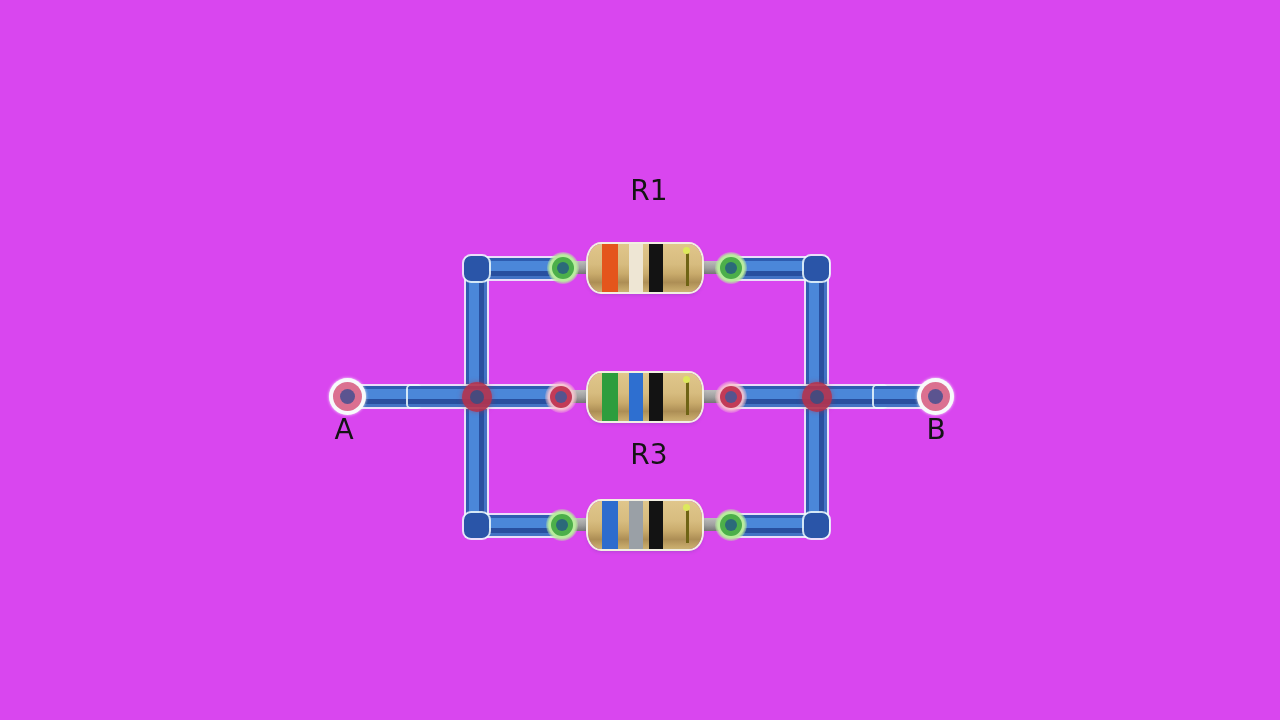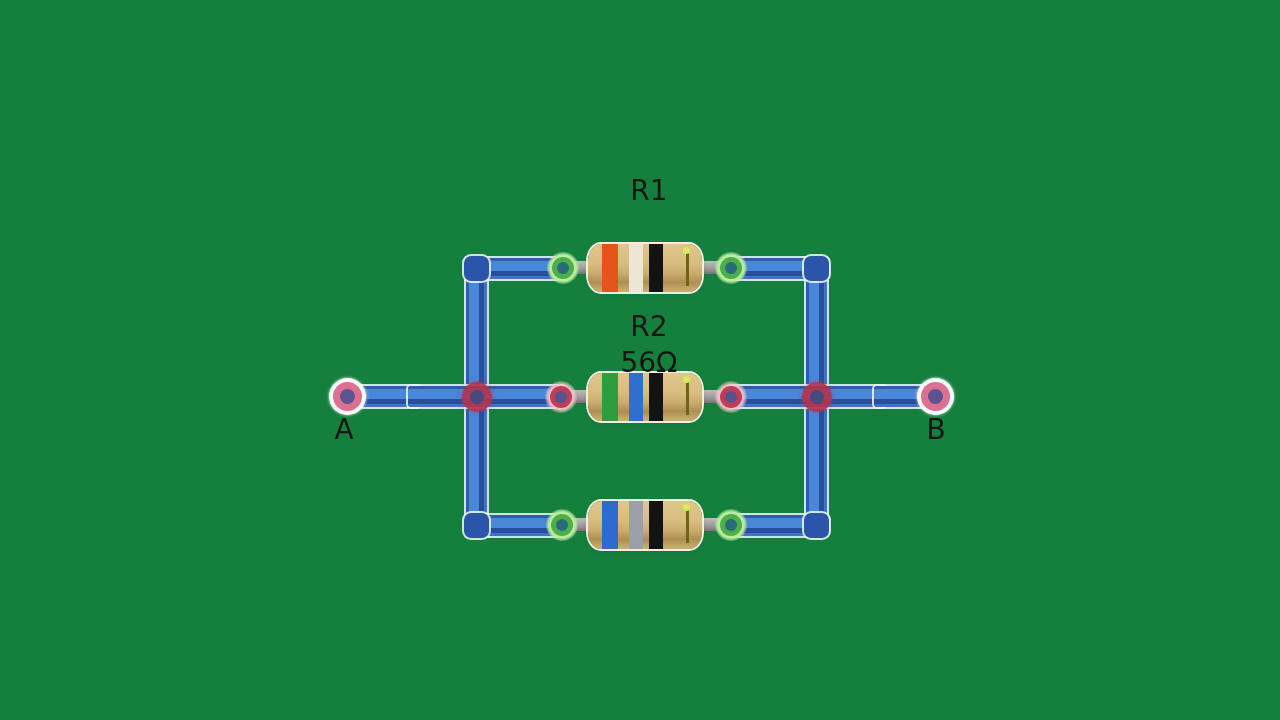--- a/index.html
+++ b/index.html
@@ -1,18 +1,18 @@
 <!DOCTYPE html>
 <html><head>
 <meta charset="utf-8">
 <style>
   html,body { margin:0; padding:0; }
   .stage {
     position:relative; width:1280px; height:720px;
-    background:#15803d; overflow:hidden;
+    background:#d946ef; overflow:hidden;
     font-family:"DejaVu Sans","Liberation Sans",sans-serif;
   }
   
   .wire { position:absolute; border-radius:3px;
           box-shadow:0 0 0 2px rgba(236,249,252,0.85); }
   .wire.h { height:21px;
     background:linear-gradient(to bottom,
       #2e5cb0 0px,#2e5cb0 3px,#4b87d9 3px,#4b87d9 13px,
       #284f9f 13px,#284f9f 18px,#4272c4 18px,#4272c4 21px); }
   .wire.v { width:21px;
@@ -97,35 +97,32 @@
 
   <div class="lead" style="left:558px; top:390px; width:36px"></div>
   <div class="lead" style="left:696px; top:390px; width:36px"></div>
   <div class="resistor-body" style="left:588px; top:373px">
     <div class="band b1" style="background: rgb(45, 157, 61);"></div>
     <div class="band b2" style="background: rgb(46, 111, 208);"></div>
     <div class="band b3" style="background: rgb(19, 19, 19);"></div>
     <div class="band b4" style="background: rgb(111, 100, 20);"></div>
     <div class="spark"></div>
   </div>
-  <div class="rlabel" style="left:569px; top:309px">
-    <div>R2</div>
-    <div>56Ω</div>
-  </div>
 
   <div class="lead" style="left:558px; top:518px; width:36px"></div>
   <div class="lead" style="left:696px; top:518px; width:36px"></div>
   <div class="resistor-body" style="left:588px; top:501px">
     <div class="band b1" style="background: rgb(45, 108, 206);"></div>
     <div class="band b2" style="background: rgb(154, 160, 166);"></div>
     <div class="band b3" style="background: rgb(19, 19, 19);"></div>
     <div class="band b4" style="background: rgb(111, 100, 20);"></div>
     <div class="spark"></div>
   </div>
   <div class="rlabel" style="left:569px; top:437px">
+    <div>R3</div>
   </div>
 
   <div class="conn green" style="left:547px; top:252px">
     <span class="ring"></span>
     <span class="core"></span>
   </div>
   <div class="conn green" style="left:715px; top:252px">
     <span class="ring"></span>
     <span class="core"></span>
   </div>

